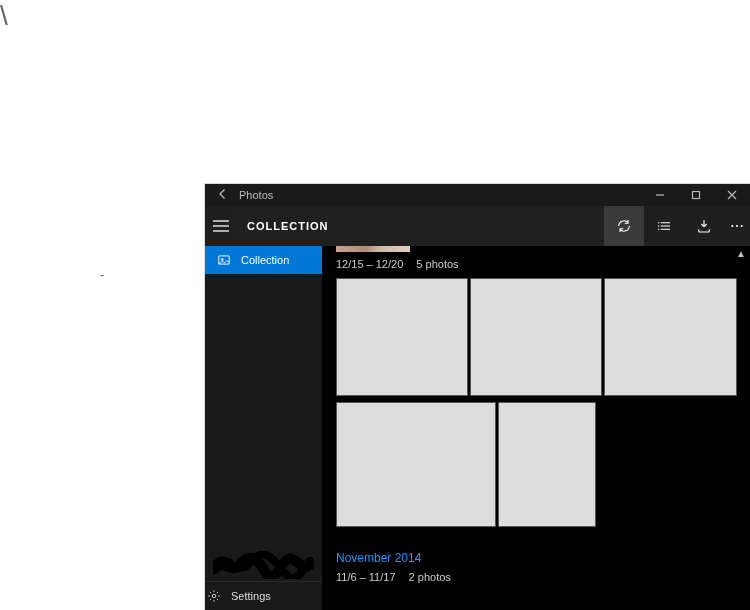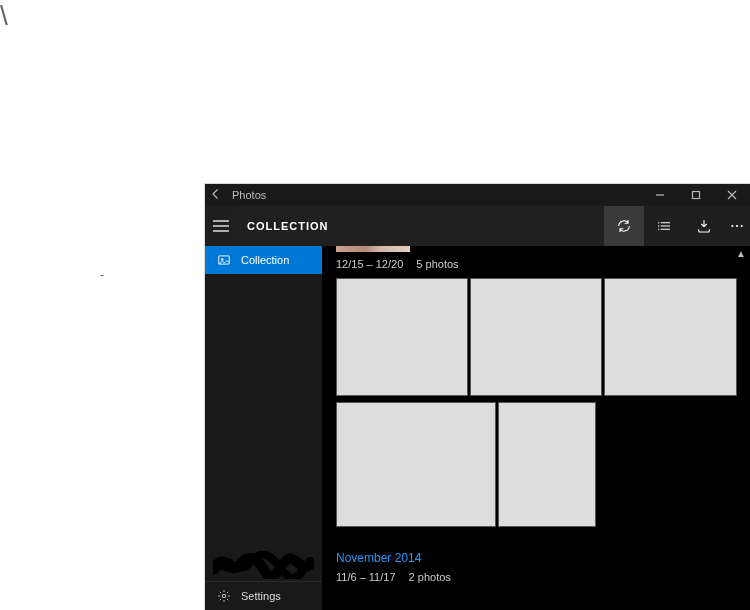--- a/index.html
+++ b/index.html
@@ -1,37 +1,37 @@
 <!DOCTYPE html>
 <html><head>
 <meta charset="utf-8">
 <style>
   html,body{margin:0;padding:0;width:750px;height:610px;background:#fff;font-family:"Segoe UI",Arial,sans-serif;overflow:hidden;}
   .stray{position:absolute;left:0;top:0;font-size:28px;color:#666;pointer-events:none;}
   .stray2{position:absolute;left:100px;top:268px;font-size:12px;color:#555;pointer-events:none;}
   .appwin{position:absolute;left:205px;top:184px;width:545px;height:426px;background:#000;color:#fff;box-shadow:0 0 0 1px rgba(0,0,0,.15);font-size:12px;}
-  .titlebar{height:22px;background:#1a1a1a;display:flex;align-items:center;padding-left:5px;color:#bbb;font-size:11px;}
+  .titlebar{height:22px;background:#1a1a1a;display:flex;align-items:center;padding-left:12px;color:#bbb;font-size:11px;}
   .titlebar .back{margin-right:10px;color:#bbb;}
   .titlebar .spacer{flex:1;}
   .winbtn{width:36px;height:22px;display:flex;align-items:center;justify-content:center;color:#bbb;}
   .winbtn svg{stroke:#bbb;}
   .cmdbar{height:40px;background:#1f1f1f;display:flex;align-items:stretch;}
   .hamburger{width:32px;display:flex;align-items:center;justify-content:center;}
   .cmdtitle{flex:1;display:flex;align-items:center;padding-left:10px;color:#fff;font-size:11px;font-weight:600;letter-spacing:1px;background:#202020;}
   .cmdbtn{width:40px;display:flex;align-items:center;justify-content:center;color:#fff;}
   .cmdbtn.active{background:#3a3a3a;}
   .body{display:flex;position:absolute;top:62px;bottom:0;left:0;right:0;}
   .sidebar{width:117px;background:#191919;display:flex;flex-direction:column;}
   .navitem{height:28px;display:flex;align-items:center;padding-left:10px;font-size:11px;color:#ddd;}
   .navitem.active{background:#0078d7;color:#fff;}
   .navitem .navicon{width:18px;margin-right:8px;display:inline-flex;align-items:center;justify-content:center;}
   .sidespacer{flex:1;}
   .scribble{height:30px;margin:0 8px;position:relative;}
   .scribble svg{position:absolute;inset:0;}
-  .settings-row{height:28px;display:flex;align-items:center;padding-left:10px;font-size:11px;color:#ddd;border-top:1px solid #2a2a2a;}
+  .settings-row{height:28px;display:flex;align-items:center;font-size:11px;color:#ddd;border-top:1px solid #2a2a2a;}
   .settings-row .navicon{width:18px;margin-right:8px;display:inline-flex;align-items:center;justify-content:center;}
   .content{flex:1;background:#000;overflow:hidden;position:relative;padding:0 14px;}
   .monthhdr{color:#2196f3;font-size:12px;margin-top:8px;margin-bottom:6px;}
   .monthhdr.first{margin-top:4px;}
   .monthmeta{font-size:11px;color:#ccc;margin-bottom:8px;}
   .monthmeta .range{margin-right:10px;}
   .thumbstrip{width:74px;height:6px;background:linear-gradient(90deg,#c9a28f,#b48b76 40%,#d4b8a8 60%,#e3d0c3);margin-bottom:6px;}
   .gridA{position:relative;height:118px;margin-top:2px;}
   .gridA .ph{position:absolute;background:#ddd;border:1px solid #555;box-sizing:border-box;}
   .gridA .p1{left:0;top:0;width:132px;height:118px;}

